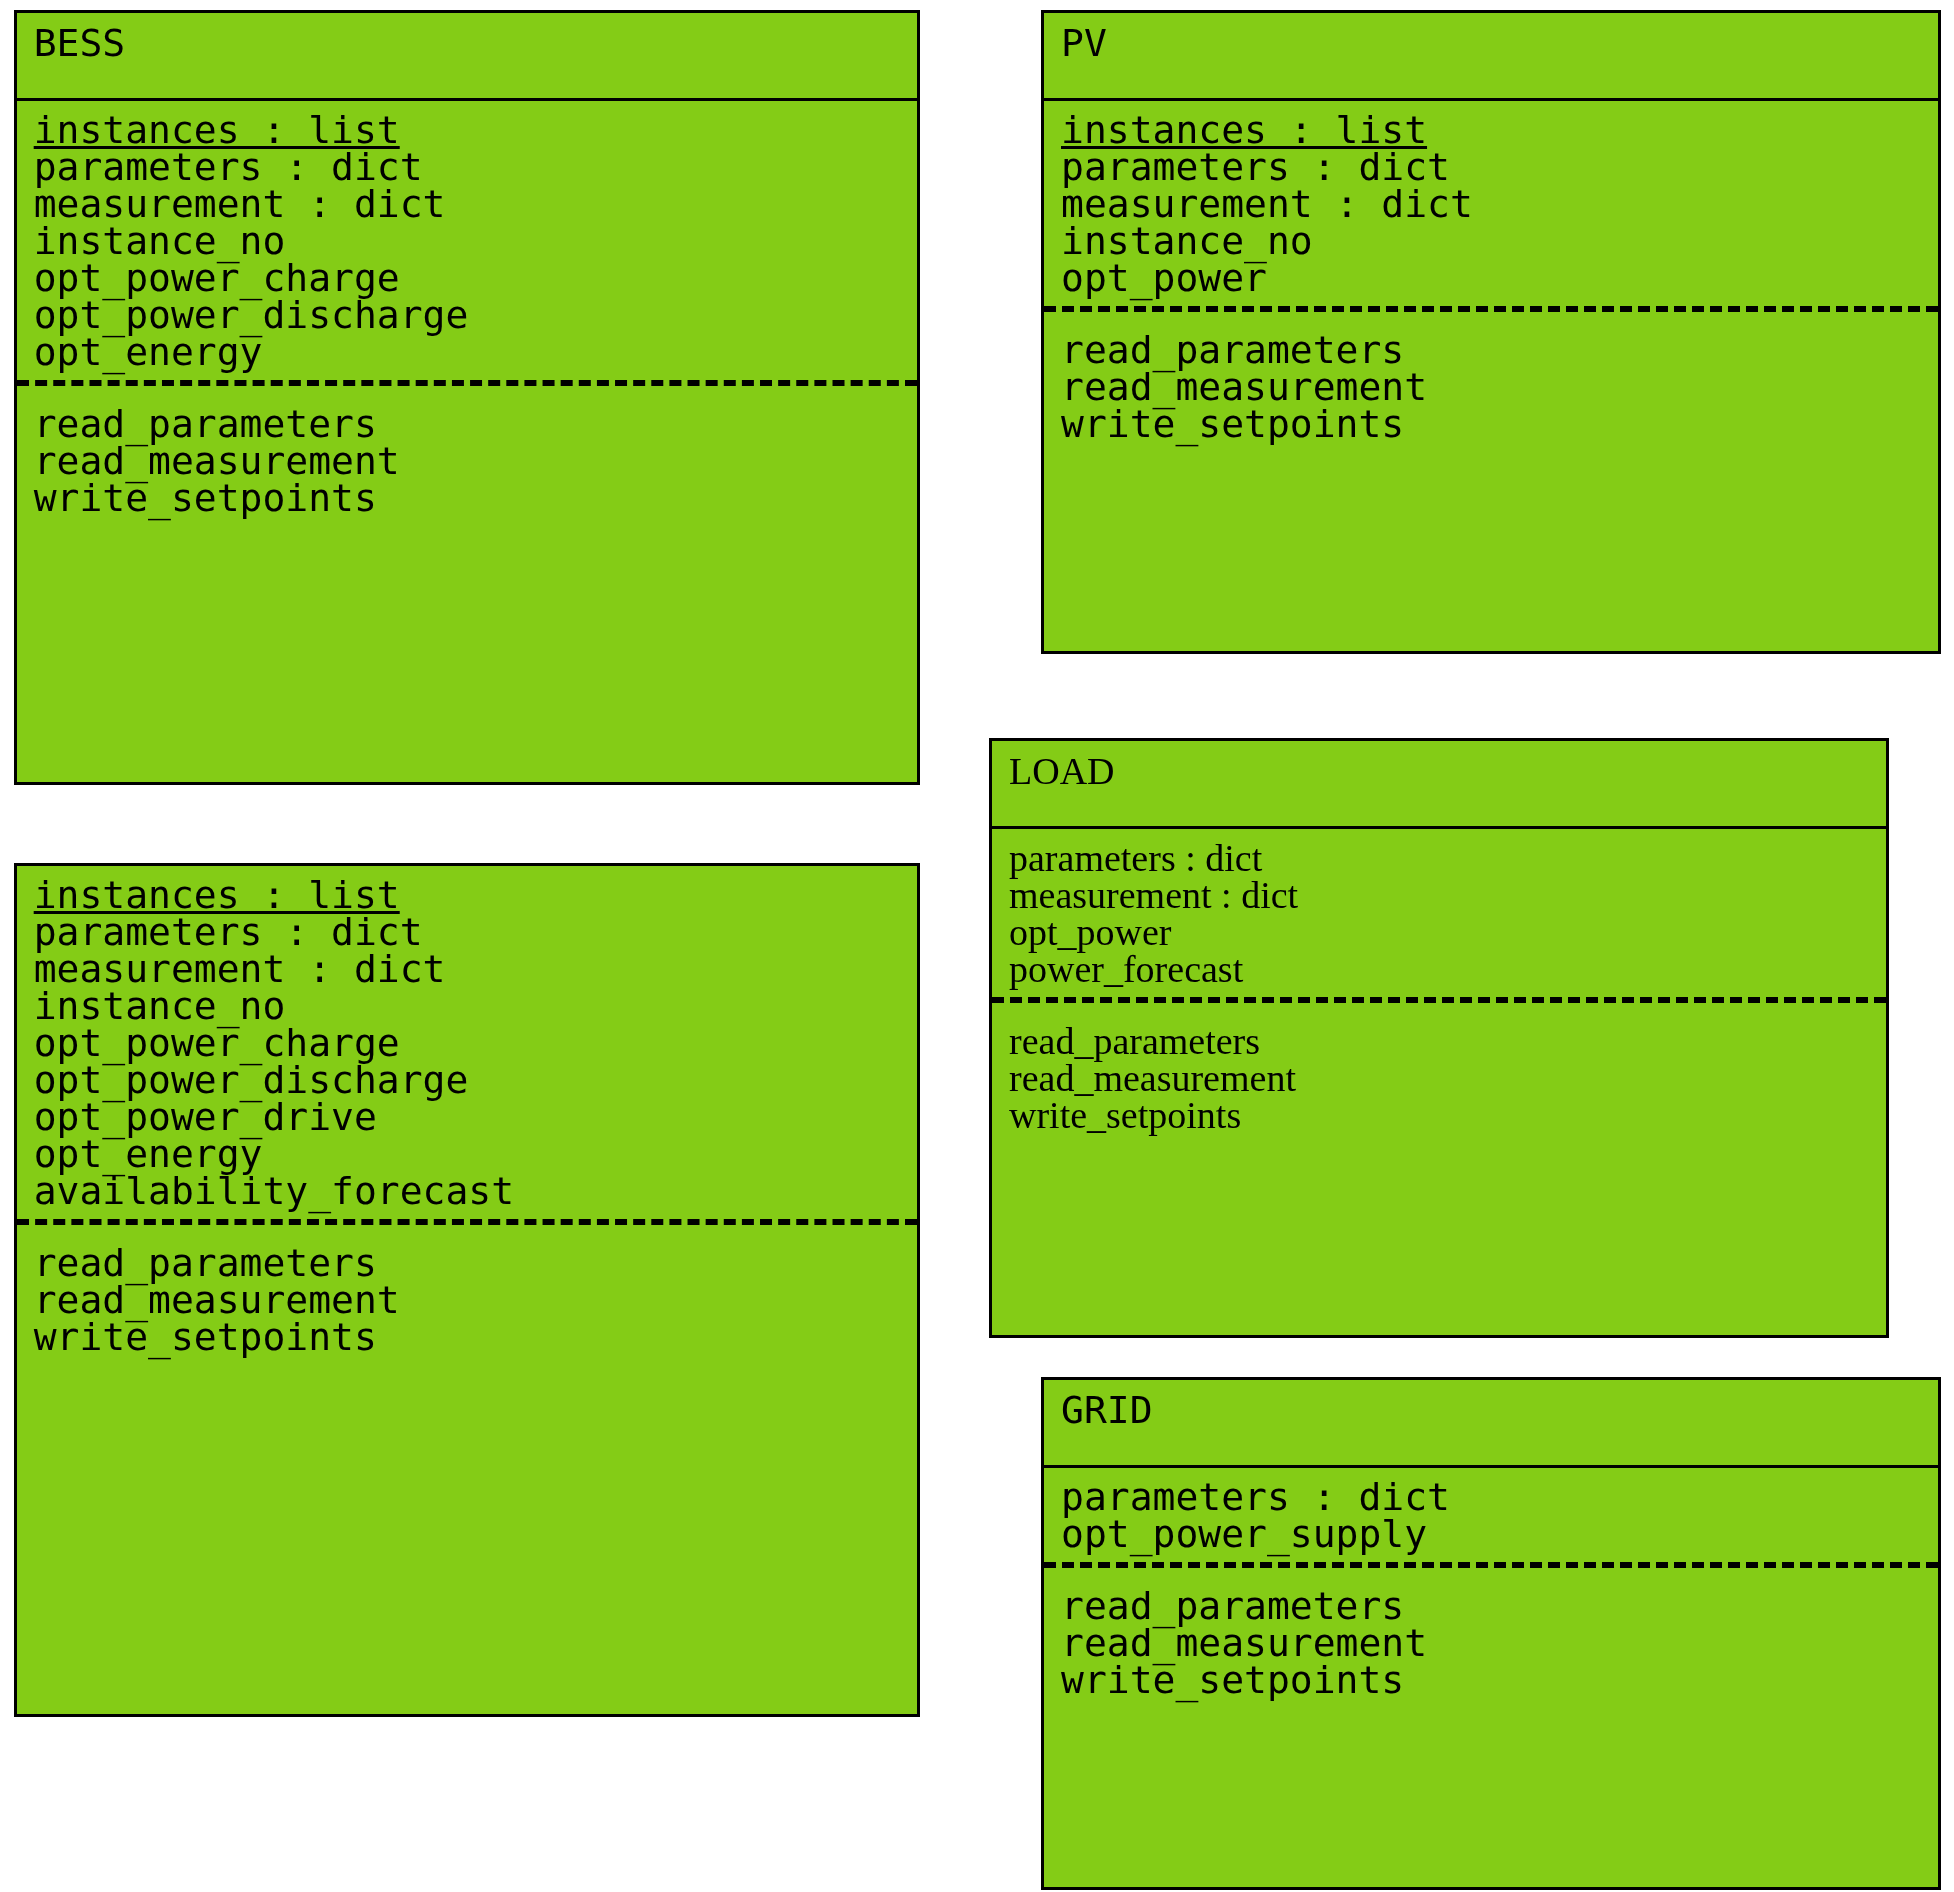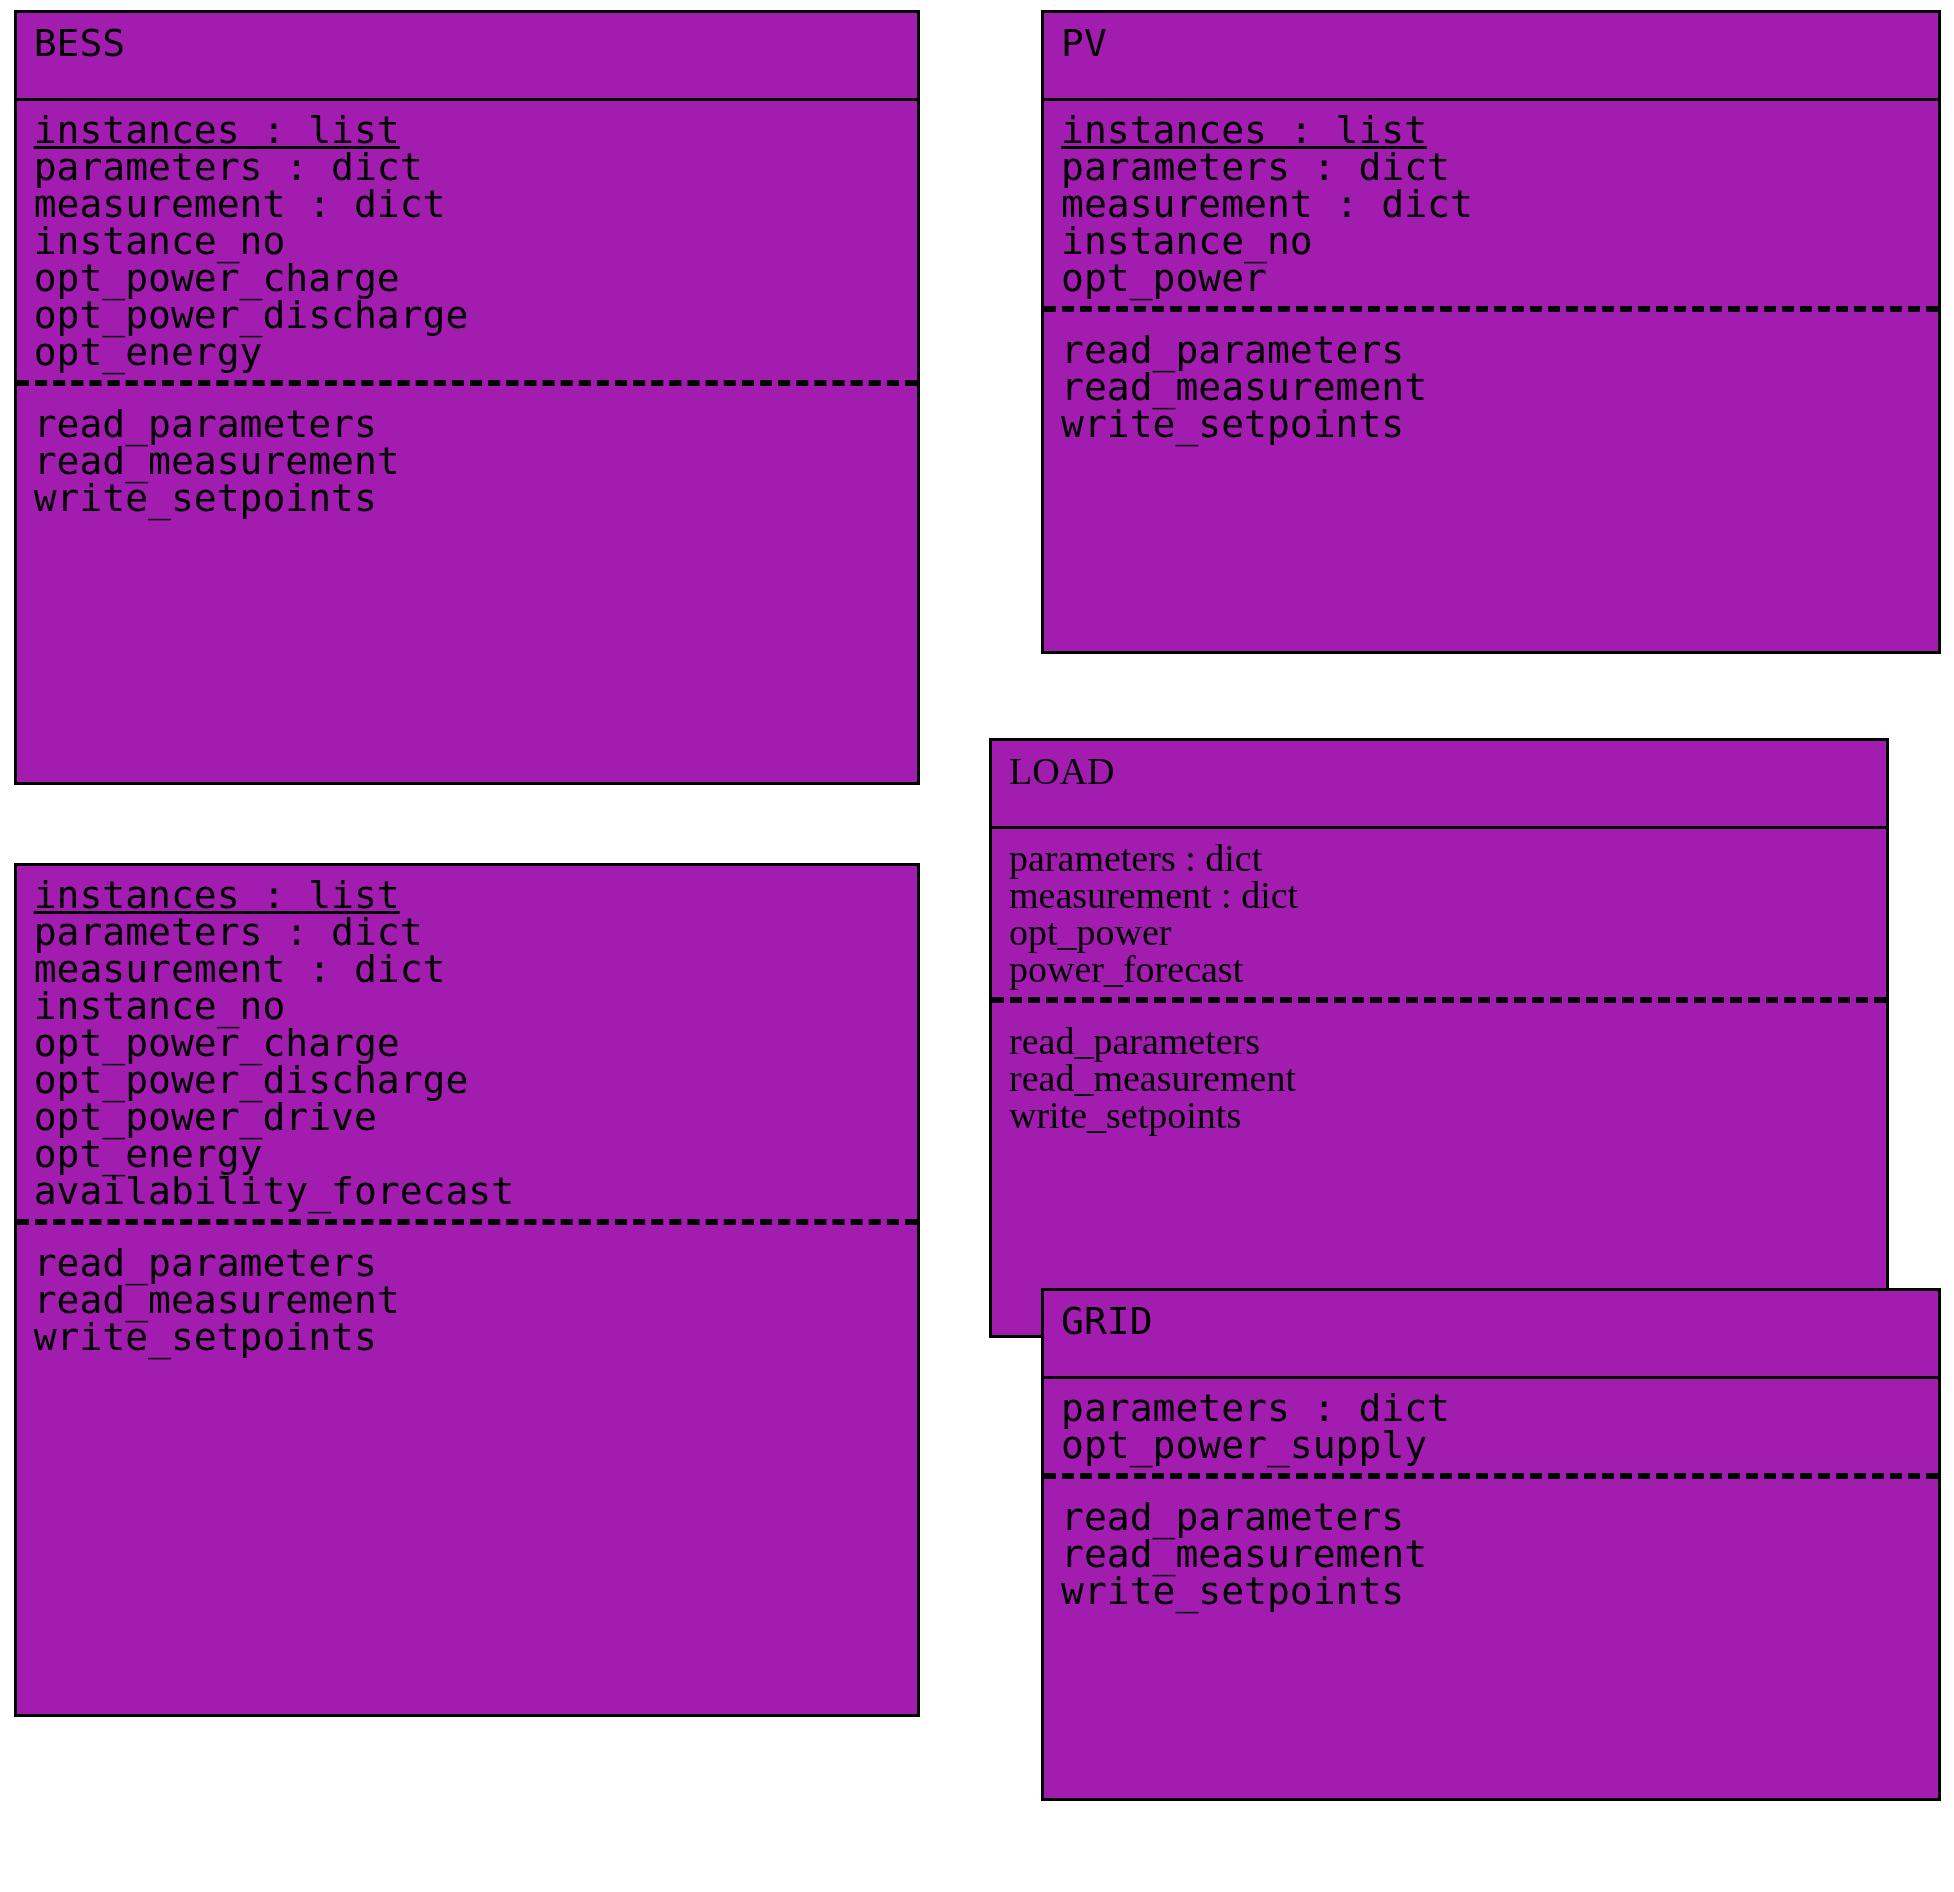--- a/index.html
+++ b/index.html
@@ -16,21 +16,21 @@
     overflow: hidden;
   }
   .canvas {
     position: absolute;
     inset: 0;
   }
   .uml-class {
     position: absolute;
     box-sizing: border-box;
     border: 3.8px solid #000000;
-    background: #a21caf;
+    background: #84cc16;
   }
   .class-header {
     box-sizing: border-box;
     border-bottom: 3.8px solid #000000;
     padding: 10.7px 0 12.2px 17px;
     height: 88px;
     display: flex;
     align-items: flex-start;
   }
   .class-name {
@@ -153,21 +153,21 @@
       </div>
       <div class="divider-dashed"></div>
       <div class="compartment methods">
         <div class="member">read_parameters</div>
         <div class="member">read_measurement</div>
         <div class="member">write_setpoints</div>
       </div>
     </div>
   </div>
 
-  <div class="uml-class" style="left:1041px; top:1288px; width:900px; height:513px;">
+  <div class="uml-class" style="left:1041px; top:1377px; width:900px; height:513px;">
     <div class="class-header">
       <span class="class-name">GRID</span>
     </div>
     <div class="compartment-wrap">
       <div class="compartment attributes">
         <div class="member">parameters : dict</div>
         <div class="member">opt_power_supply</div>
       </div>
       <div class="divider-dashed"></div>
       <div class="compartment methods">

